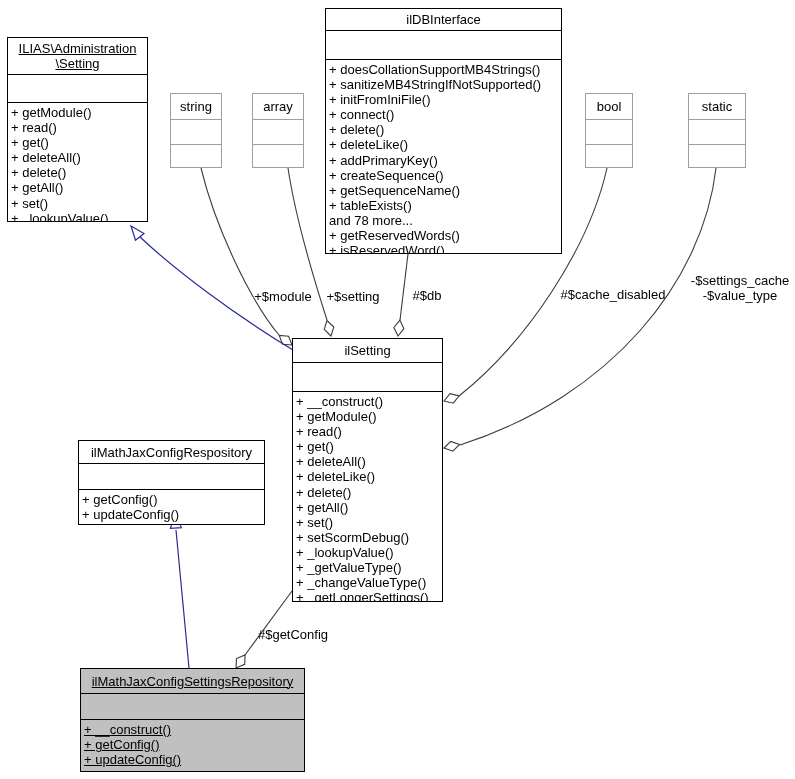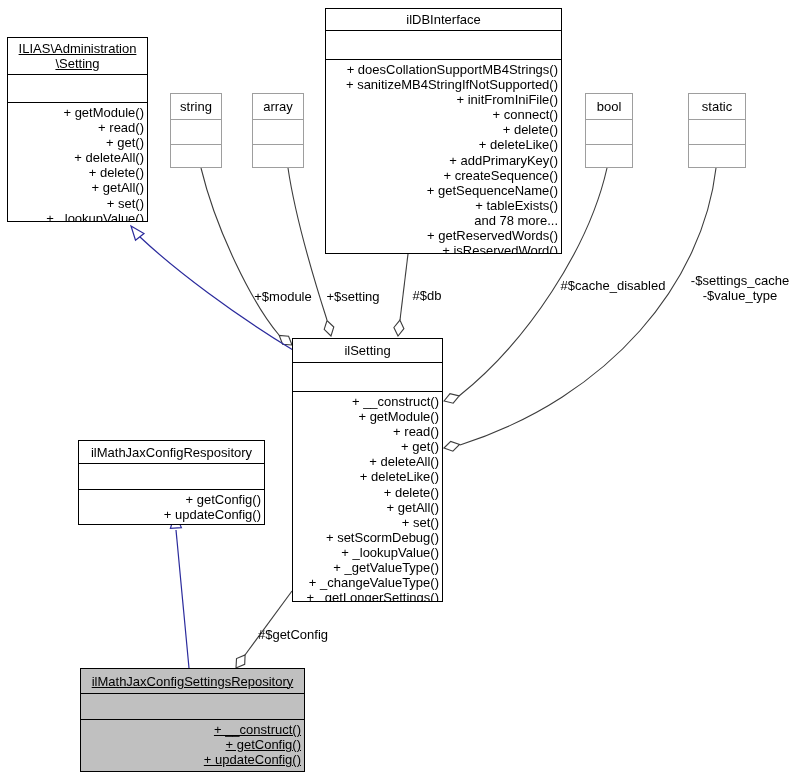--- a/index.html
+++ b/index.html
@@ -6,21 +6,21 @@
   body{font-family:"Liberation Sans", sans-serif; font-size:13px; color:#000;}
   #canvas{position:relative;width:795px;height:779px;background:#ffffff;overflow:hidden;}
   #edges{position:absolute;left:0;top:0;}
   .uml-box{position:absolute;background:#ffffff;border:1px solid #000;box-sizing:border-box;
            display:flex;flex-direction:column;}
   .uml-box.typebox{border-color:#9e9e9e;}
   .uml-box.selected{background:#c0c0c0;text-decoration:underline;}
   .uml-title{display:flex;align-items:center;justify-content:center;text-align:center;
              border-bottom:1px solid #000;white-space:pre-line;flex:0 0 auto;line-height:15px;}
   .uml-attrs{border-bottom:1px solid #000;flex:0 0 auto;}
-  .uml-methods{flex:1 1 auto;padding:2px 3px 0 3px;overflow:hidden;text-align:right;}
+  .uml-methods{flex:1 1 auto;padding:2px 3px 0 3px;overflow:hidden;text-align:left;}
   .typebox .uml-title,.typebox .uml-attrs{border-color:#9e9e9e;}
   .m-line{height:15.1px;line-height:15.1px;white-space:nowrap;overflow:hidden;}
   .edge-label{position:absolute;transform:translate(-50%,-50%);white-space:pre-line;
               text-align:center;line-height:14.5px;}
 </style>
 </head>
 <body>
 
 <div id="canvas">
 
@@ -147,18 +147,18 @@
     <div class="uml-methods">
         <div class="m-line">+ __construct()</div>
         <div class="m-line">+ getConfig()</div>
         <div class="m-line">+ updateConfig()</div>
       </div>
   </div>
 
   <div class="edge-label" style="left:283px;top:297px;">+$module</div>
   <div class="edge-label" style="left:353px;top:297px;">+$setting</div>
   <div class="edge-label" style="left:427px;top:296px;">#$db</div>
-  <div class="edge-label" style="left:613px;top:286px;">#$cache_disabled</div>
+  <div class="edge-label" style="left:613px;top:295px;">#$cache_disabled</div>
   <div class="edge-label" style="left:740px;top:288px;">-$settings_cache
 -$value_type</div>
   <div class="edge-label" style="left:293px;top:635px;">#$getConfig</div>
 
 </div>
 
 </body></html>

